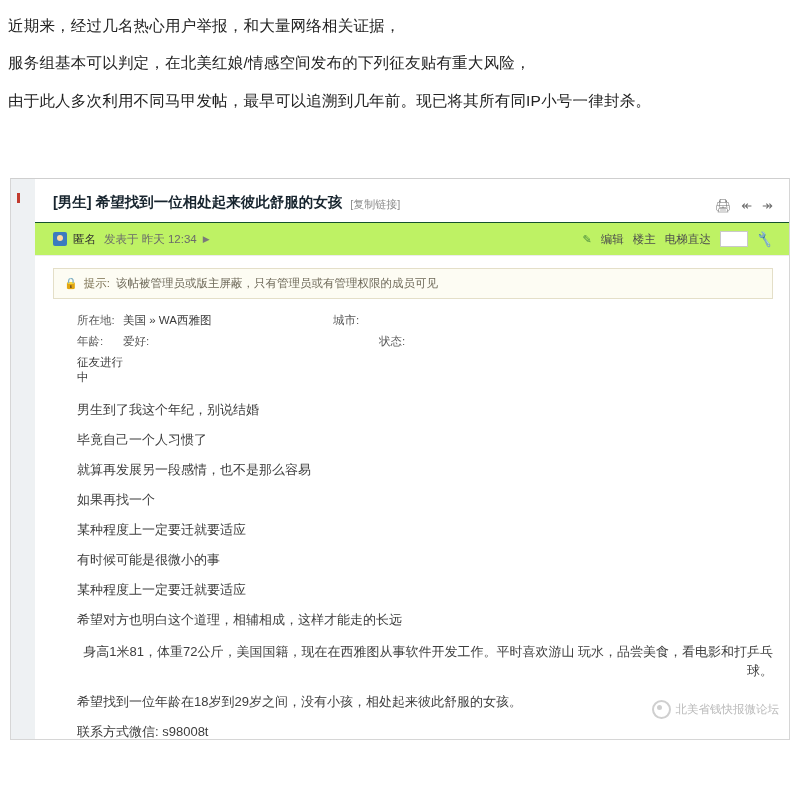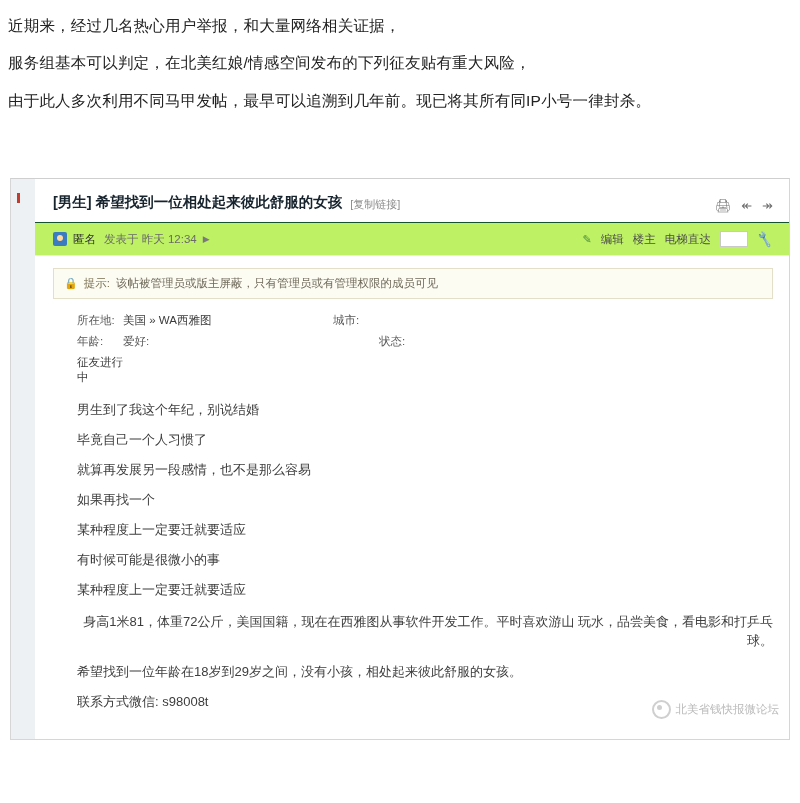--- a/index.html
+++ b/index.html
@@ -292,20 +292,21 @@
     </div>
 
     <div class="post-body">
       <p>男生到了我这个年纪，别说结婚</p>
       <p>毕竟自己一个人习惯了</p>
       <p>就算再发展另一段感情，也不是那么容易</p>
       <p>如果再找一个</p>
       <p>某种程度上一定要迁就要适应</p>
       <p>有时候可能是很微小的事</p>
       <p>某种程度上一定要迁就要适应</p>
+      <p>希望对方也明白这个道理，相辅相成，这样才能走的长远</p>
       <p class="wrapline">身高1米81，体重72公斤，美国国籍，现在在西雅图从事软件开发工作。平时喜欢游山 玩水，品尝美食，看电影和打乒乓球。</p>
       <p>希望找到一位年龄在18岁到29岁之间，没有小孩，相处起来彼此舒服的女孩。</p>
       <p>联系方式微信: s98008t</p>
     </div>
 
   </div>
 
   <div class="watermark">
     <span class="wm-logo"></span>
     <span>北美省钱快报微论坛</span>

